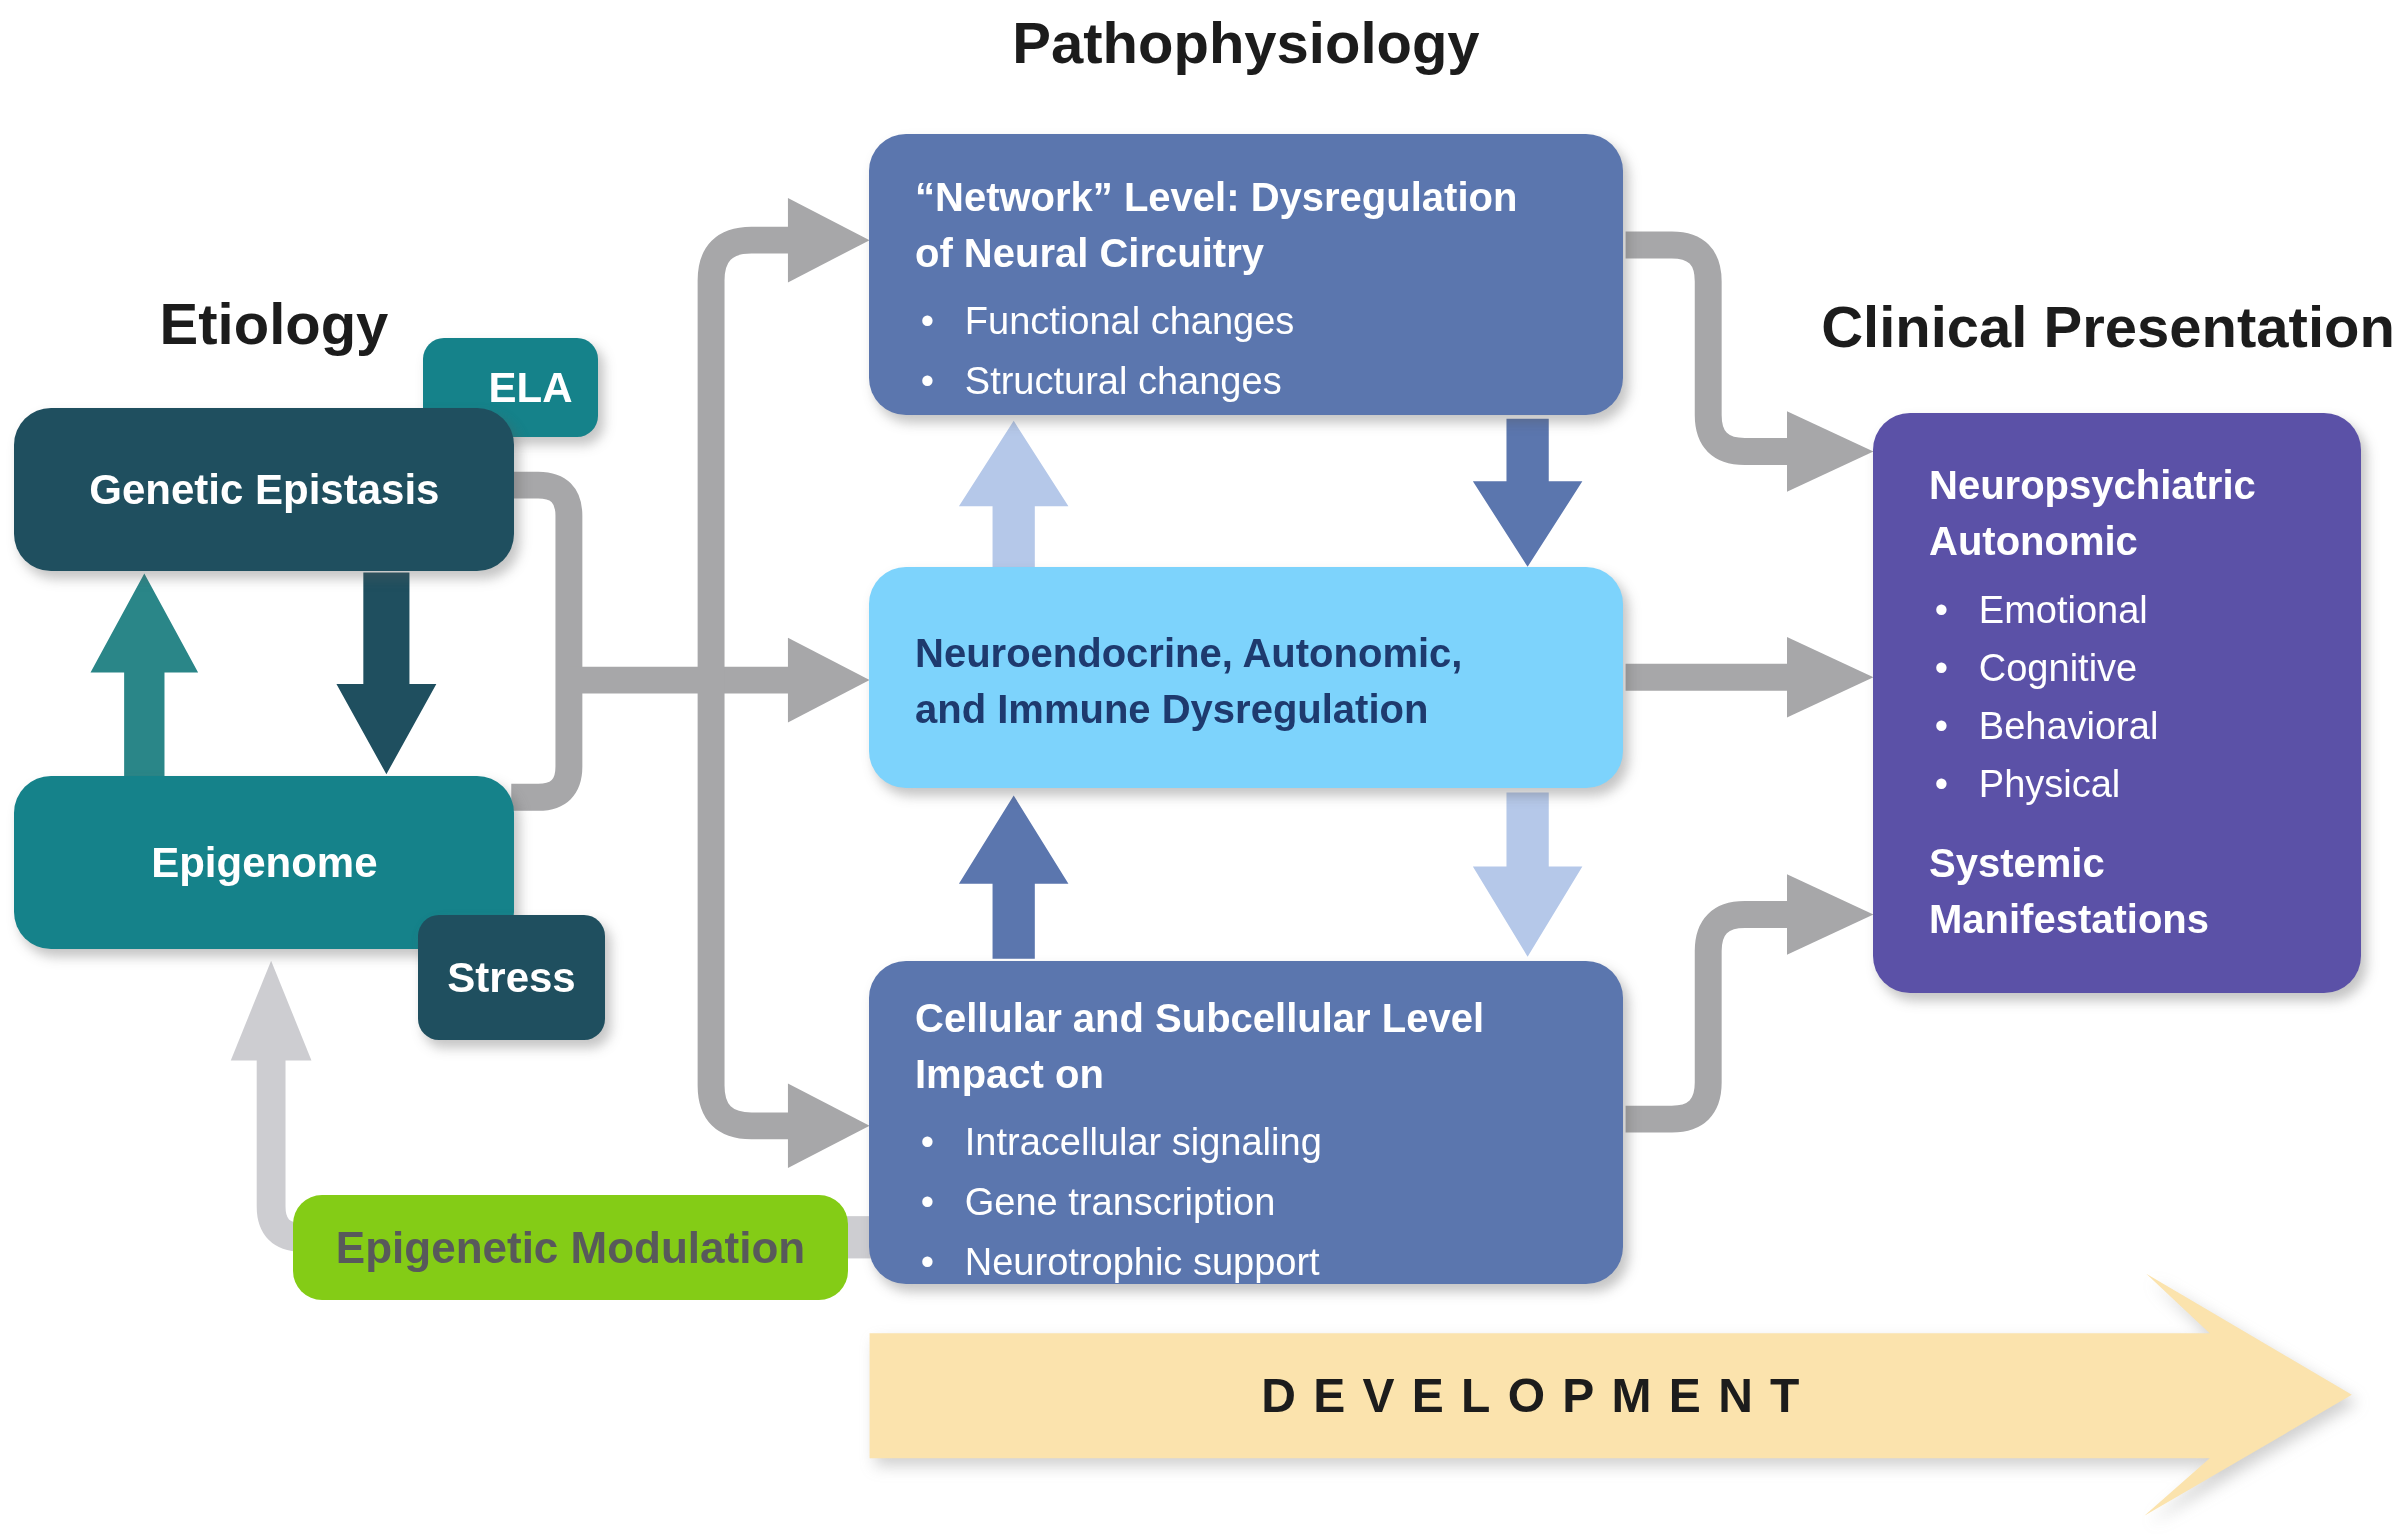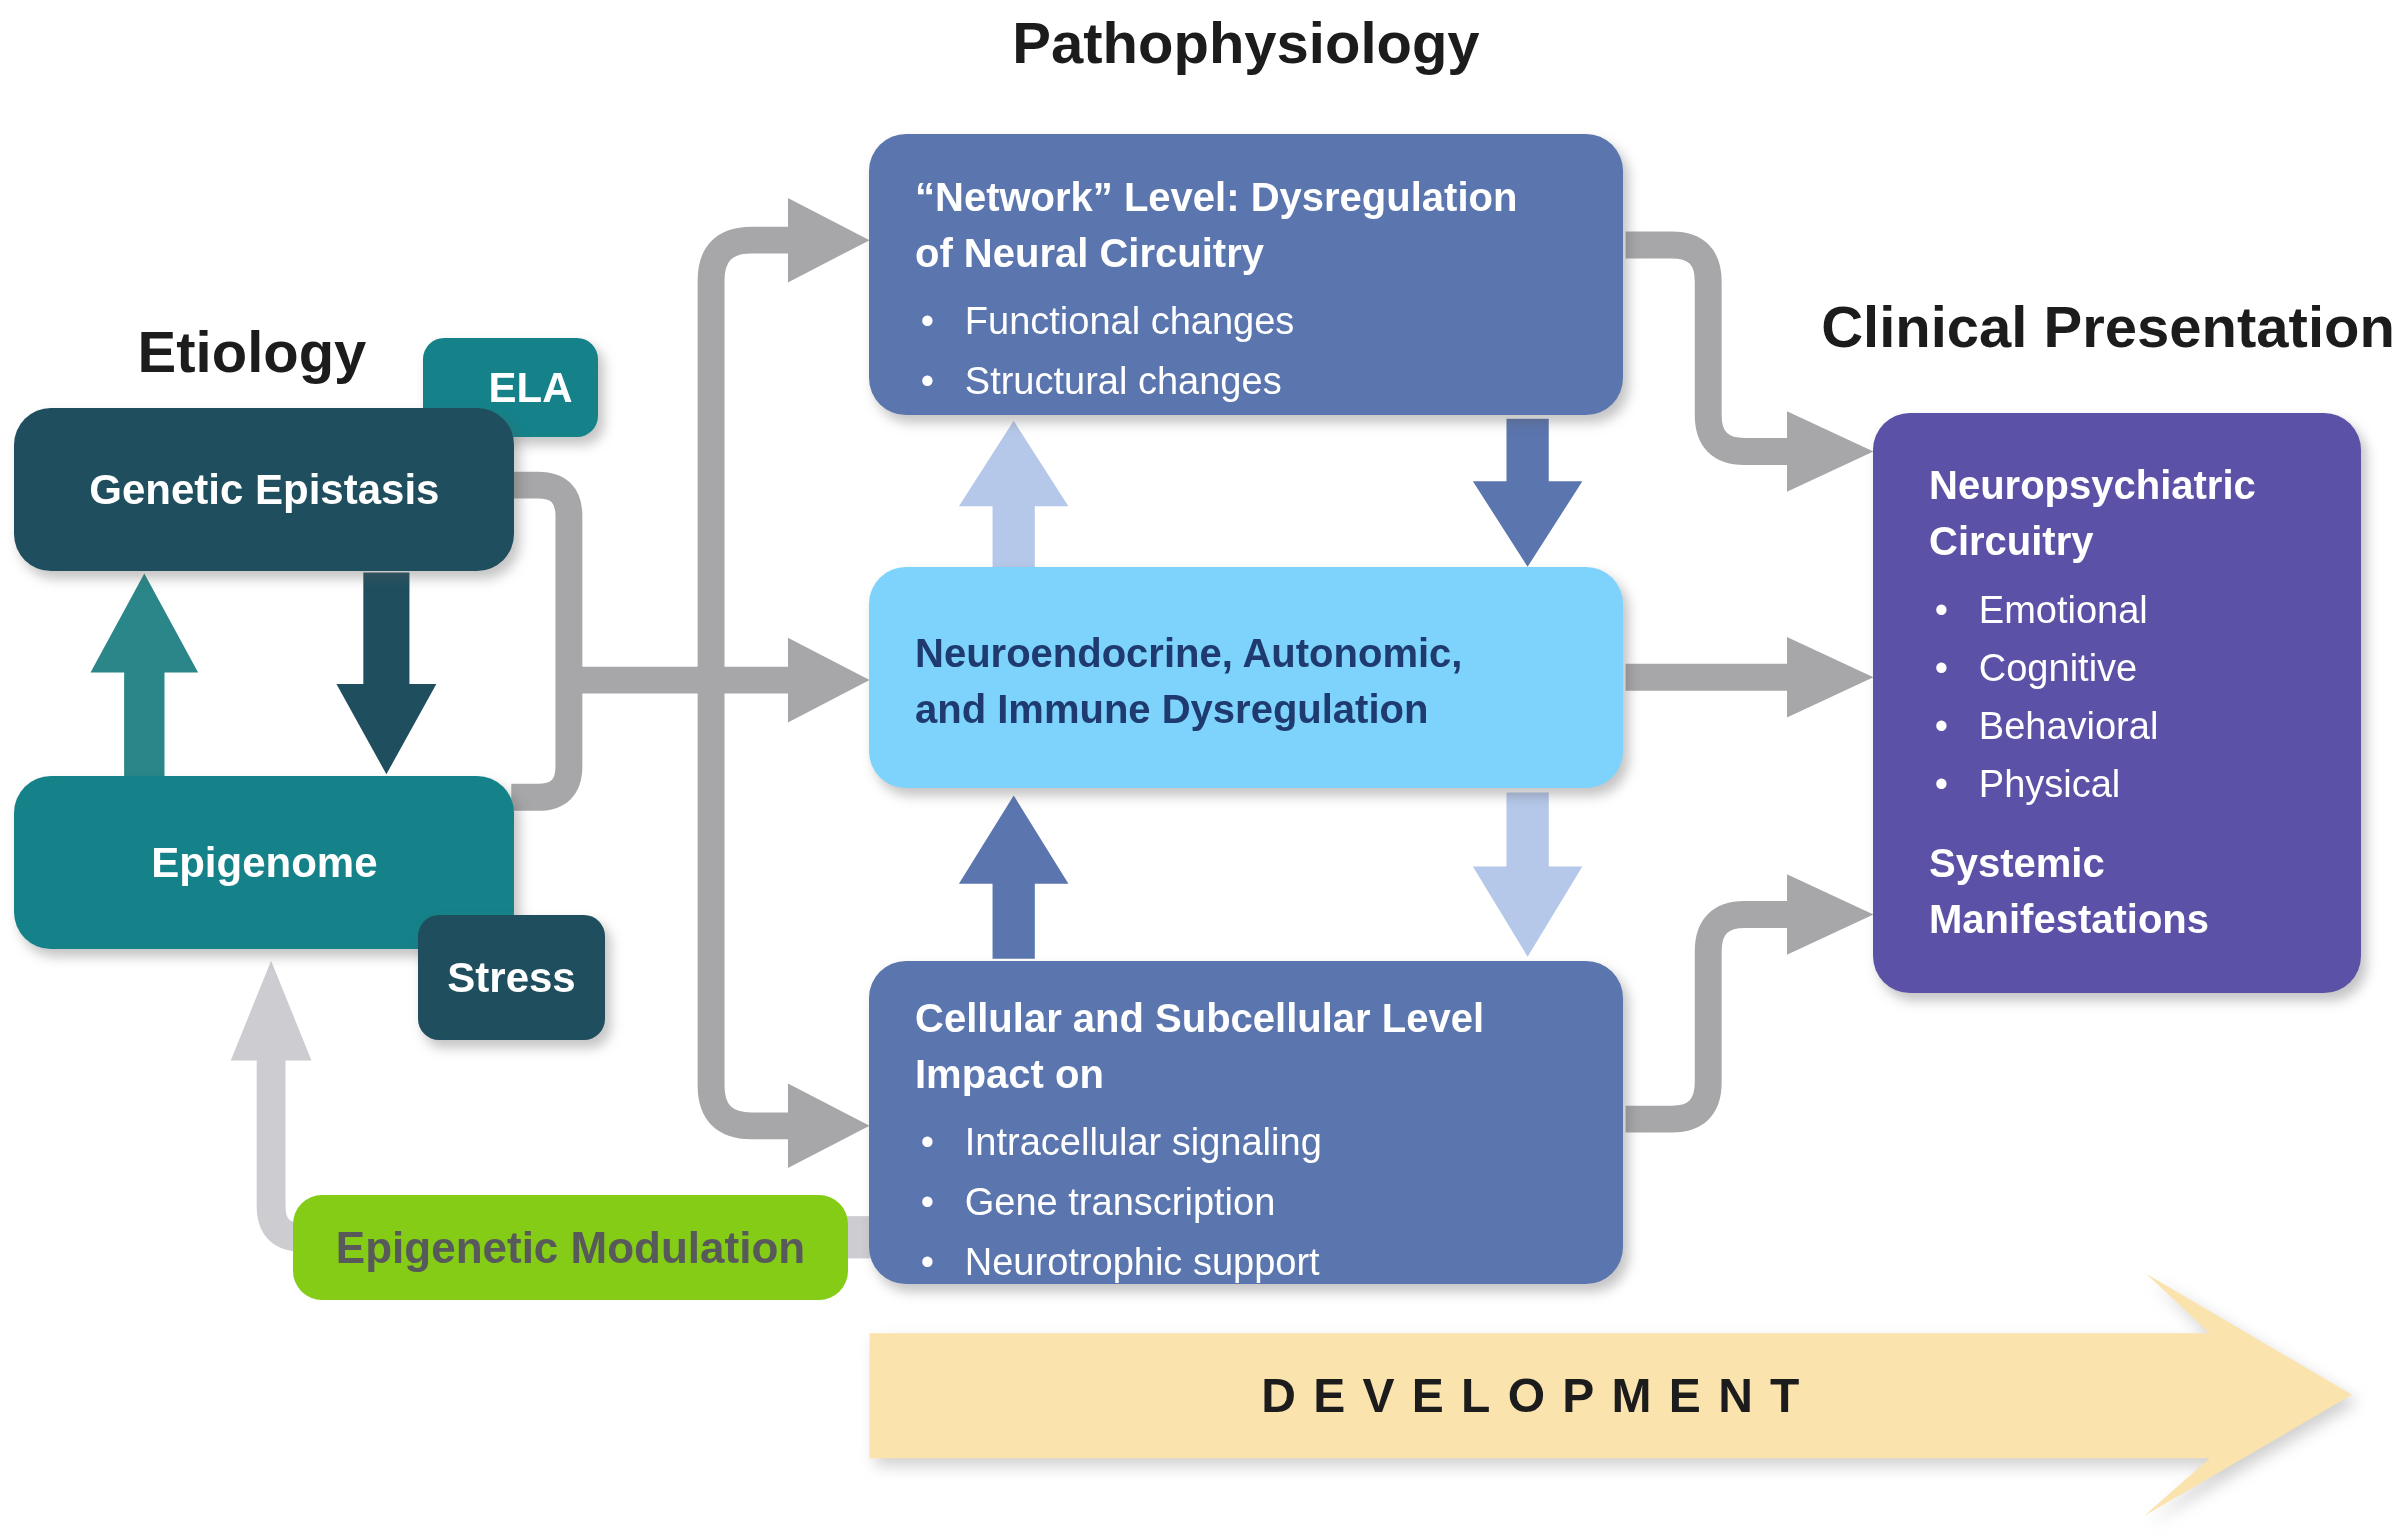--- a/index.html
+++ b/index.html
@@ -62,21 +62,21 @@
     <path d="M 1692 255 L 1740 255 Q 1778 255 1778 293 L 1778 432 Q 1778 470 1816 470 L 1865 470" fill="none" stroke="#a7a7a9" stroke-width="28"></path>
     <polygon points="1860,428 1860,512 1950,470" fill="#a7a7a9"></polygon>
     <path d="M 1692 705 L 1865 705" fill="none" stroke="#a7a7a9" stroke-width="28"></path>
     <polygon points="1860,663 1860,747 1950,705" fill="#a7a7a9"></polygon>
     <path d="M 1692 1165 L 1740 1165 Q 1778 1165 1778 1127 L 1778 990 Q 1778 952 1816 952 L 1865 952" fill="none" stroke="#a7a7a9" stroke-width="28"></path>
     <polygon points="1860,910 1860,994 1950,952" fill="#a7a7a9"></polygon>
 
     <polygon points="905,1388 2300,1388 2234,1326 2448,1452 2232,1578 2300,1518 905,1518" fill="#fbe3ad" style="filter:drop-shadow(6px 8px 8px rgba(120,120,120,.35));"></polygon>
   </svg>
 
-  <div class="heading" style="left:60px;top:289px;width:384px;margin-top:28px;">Etiology</div>
+  <div class="heading" style="left:82px;top:289px;width:384px;">Etiology</div>
   <div class="heading" style="left:958px;top:7.7px;width:576px;">Pathophysiology</div>
   <div class="heading" style="left:1772px;top:292px;width:672px;">Clinical Presentation</div>
 
   <div class="box r-sm center-label ela">
     <span>ELA</span>
   </div>
   <div class="box r-lg center-label epigenome">
     <span>Epigenome</span>
   </div>
   <div class="box r-lg center-label genetic">
@@ -118,21 +118,21 @@
           <span>Gene transcription</span>
         </div>
       <div class="bullet">
           <span>Neurotrophic support</span>
         </div>
     </div>
   </div>
 
   <div class="box r-lg purple">
     <div class="title-line">Neuropsychiatric</div>
-    <div class="title-line">Circuitry</div>
+    <div class="title-line">Autonomic</div>
     <div class="bullets">
       <div class="bullet">
           <span>Emotional</span>
         </div>
       <div class="bullet">
           <span>Cognitive</span>
         </div>
       <div class="bullet">
           <span>Behavioral</span>
         </div>

